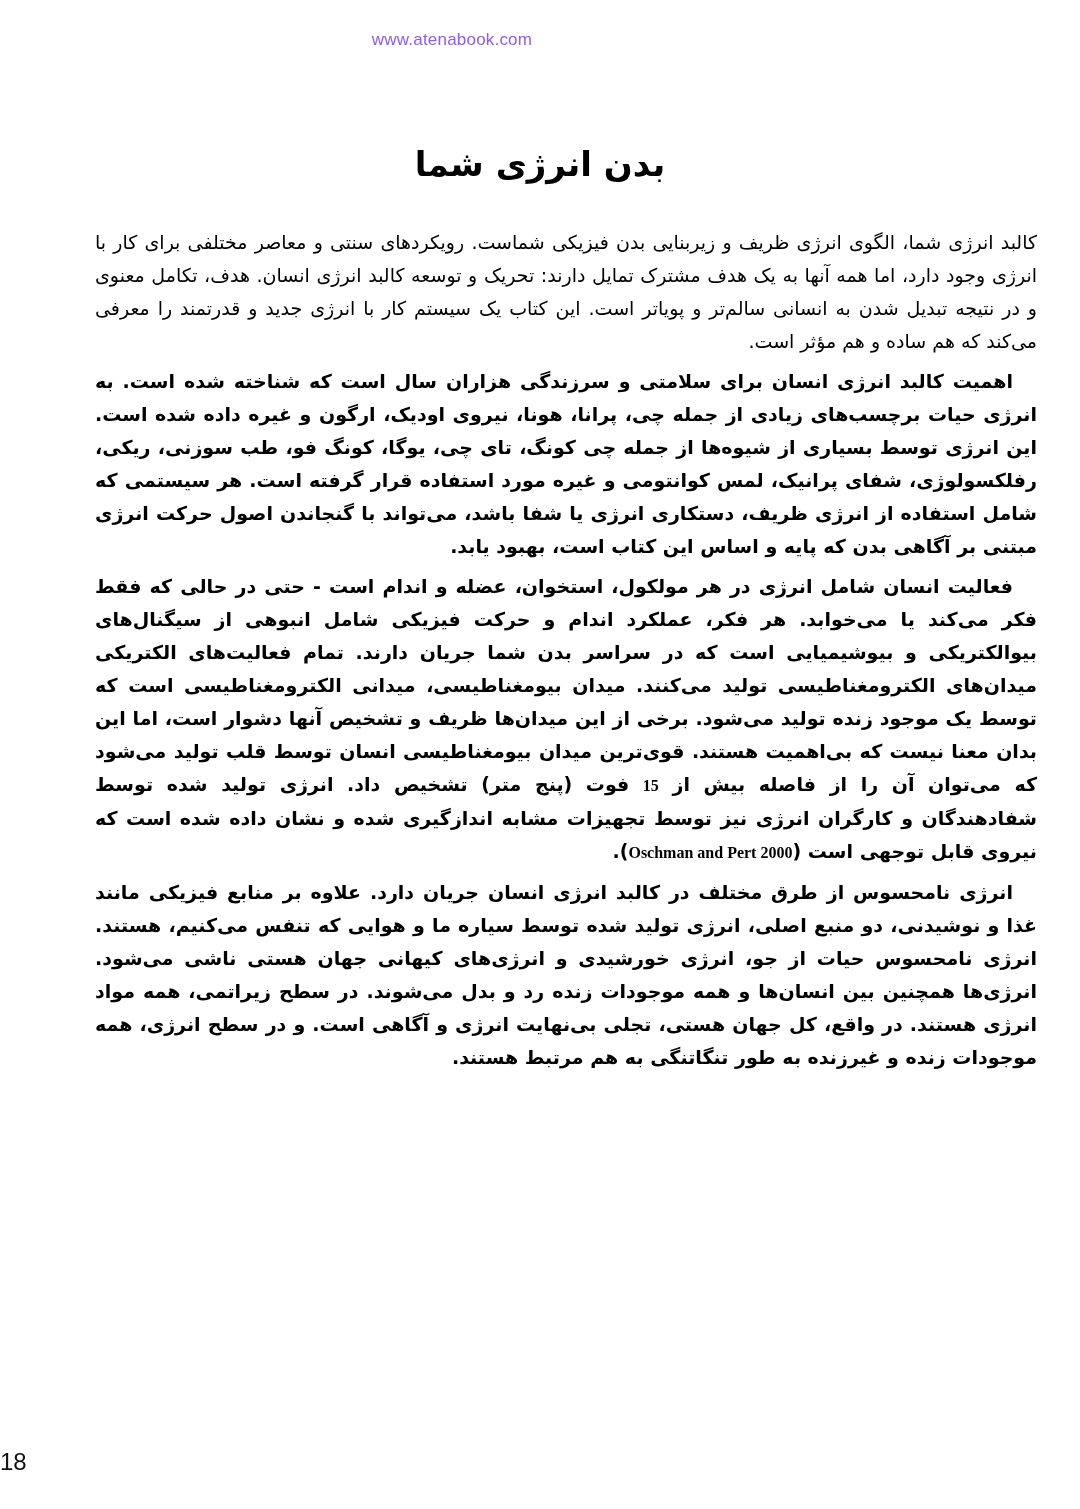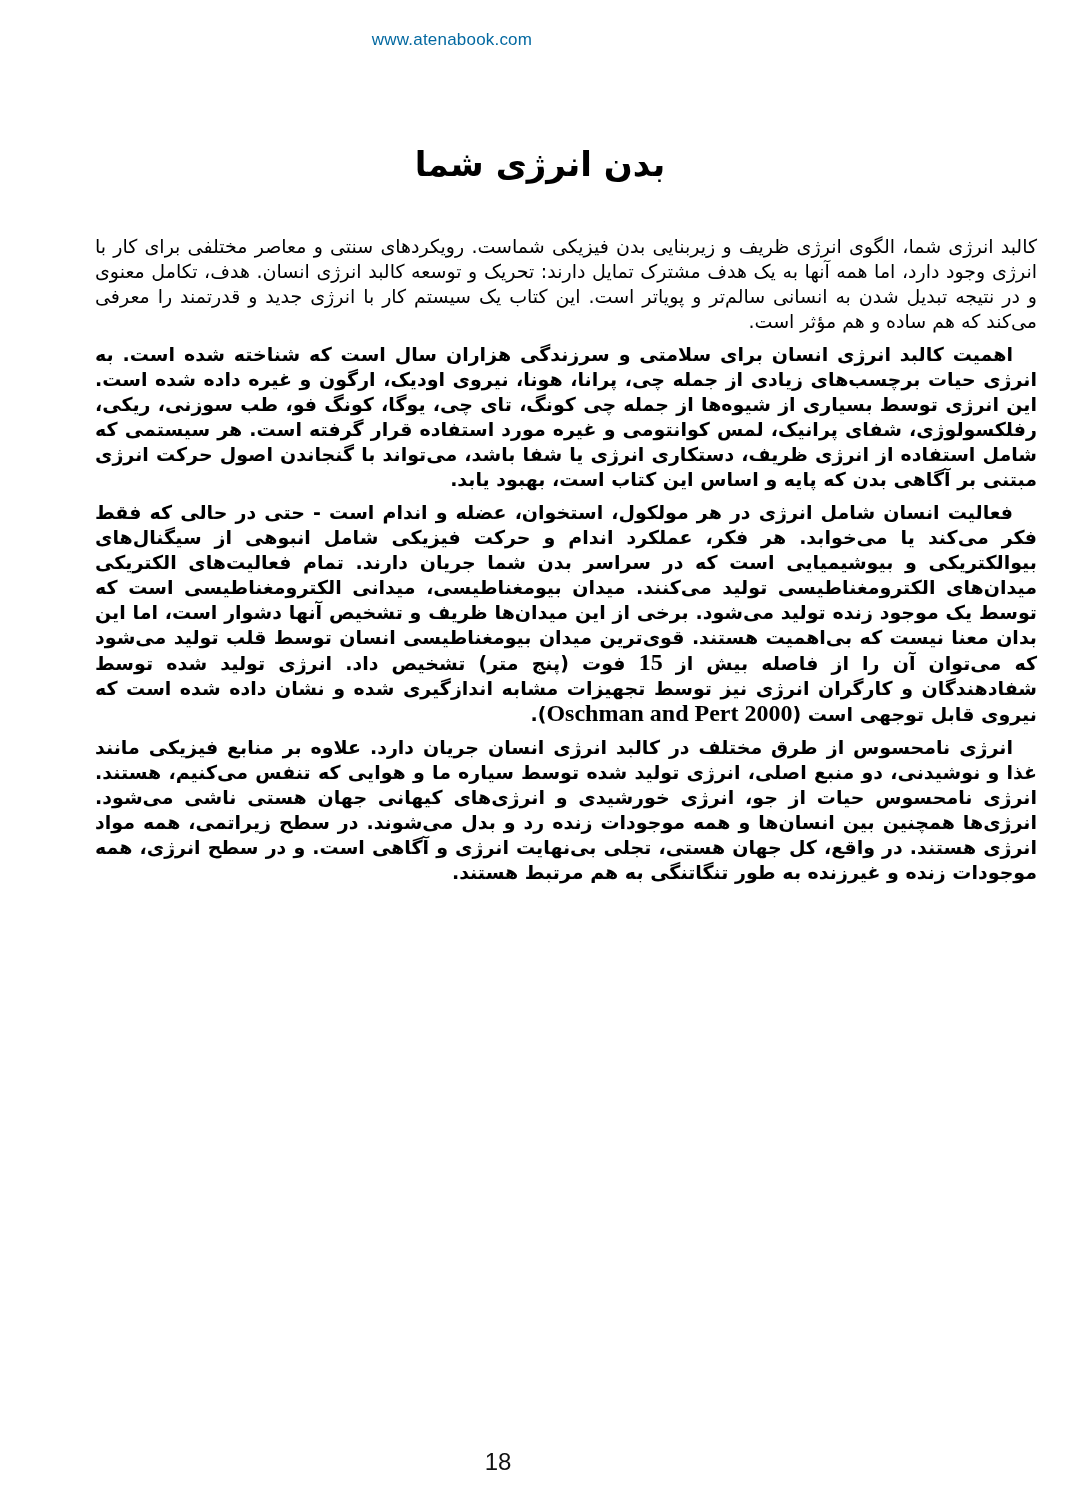--- a/index.html
+++ b/index.html
@@ -16,21 +16,21 @@
       color: #000000;
     }
     .site-header {
       position: absolute;
       top: 30px;
       left: 0;
       width: 904px;
       text-align: center;
       font-family: "Liberation Sans", sans-serif;
       font-size: 17px;
-      color: #0369a1;
+      color: #8b5cf6;
       letter-spacing: 0.2px;
     }
     .page-title {
       position: absolute;
       top: 144px;
       left: 0;
       width: 1080px;
       text-align: center;
       font-family: "DejaVu Sans", sans-serif;
       font-weight: bold;
@@ -43,38 +43,38 @@
       top: 226px;
       left: 95px;
       width: 942px;
       direction: rtl;
       text-align: justify;
       text-align-last: right;
     }
     .paragraph {
       font-family: "DejaVu Sans", sans-serif;
       font-size: 19px;
-      line-height: 25px;
-      margin: 8px 0 7px 0;
+      line-height: 33px;
+      margin: 0 0 7px 0;
       text-align: justify;
     }
     .paragraph.indent {
       text-indent: 24px;
       font-weight: bold;
     }
     .latin {
       font-family: "Liberation Serif", serif;
-      font-size: 24px;
+      font-size: 16px;
     }
     .page-number {
       position: absolute;
       top: 1448px;
       left: 0;
       width: 996px;
-      text-align: center;
+      text-align: left;
       font-family: "Liberation Sans", sans-serif;
       font-size: 24px;
       color: #111111;
     }
   </style>
 </head>
 <body>
 
 <div class="site-header">www.atenabook.com</div>
 

